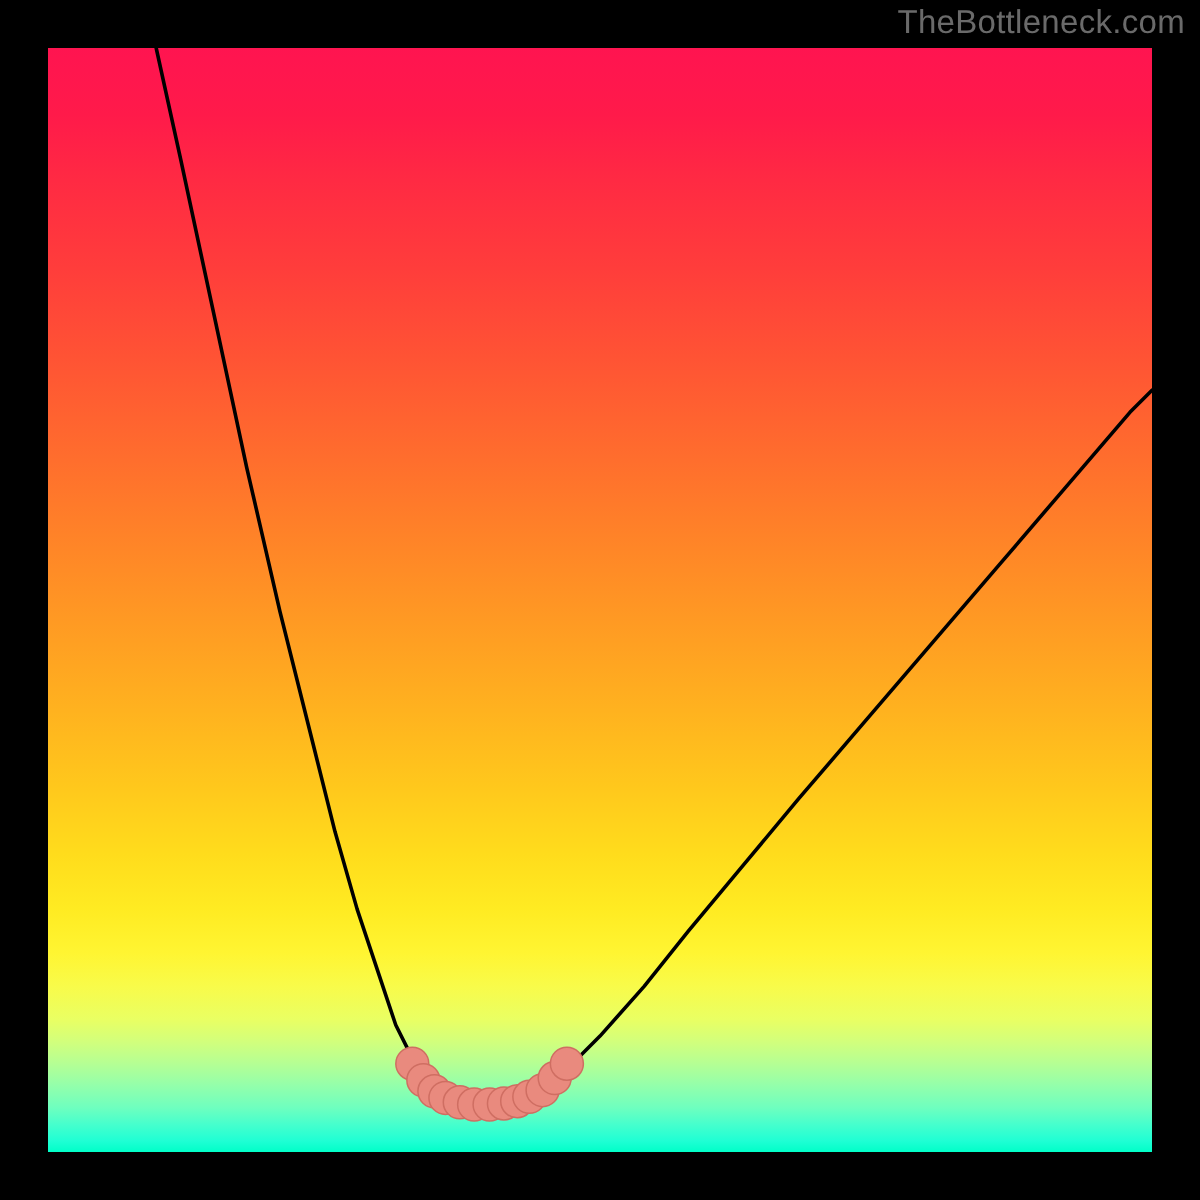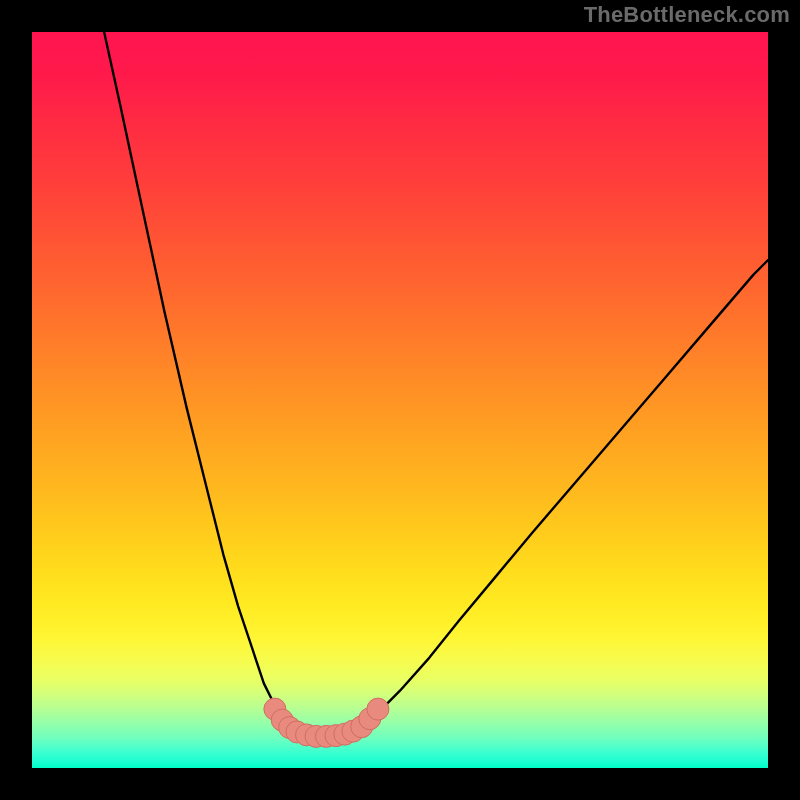--- a/index.html
+++ b/index.html
@@ -50,21 +50,21 @@
       #1fffd4 99%,
       #00ffc8 100%
     );
   }
   .watermark {
     position: absolute;
     top: 2px;
     right: 10px;
     font-family: Arial, Helvetica, sans-serif;
     font-size: 22px;
-    font-weight: 700;
+    font-weight: 400;
     color: #6a6a6a;
     letter-spacing: 0.2px;
   }
   svg.curves {
     position: absolute;
     left: 0;
     top: 0;
     width: 736px;
     height: 736px;
   }

